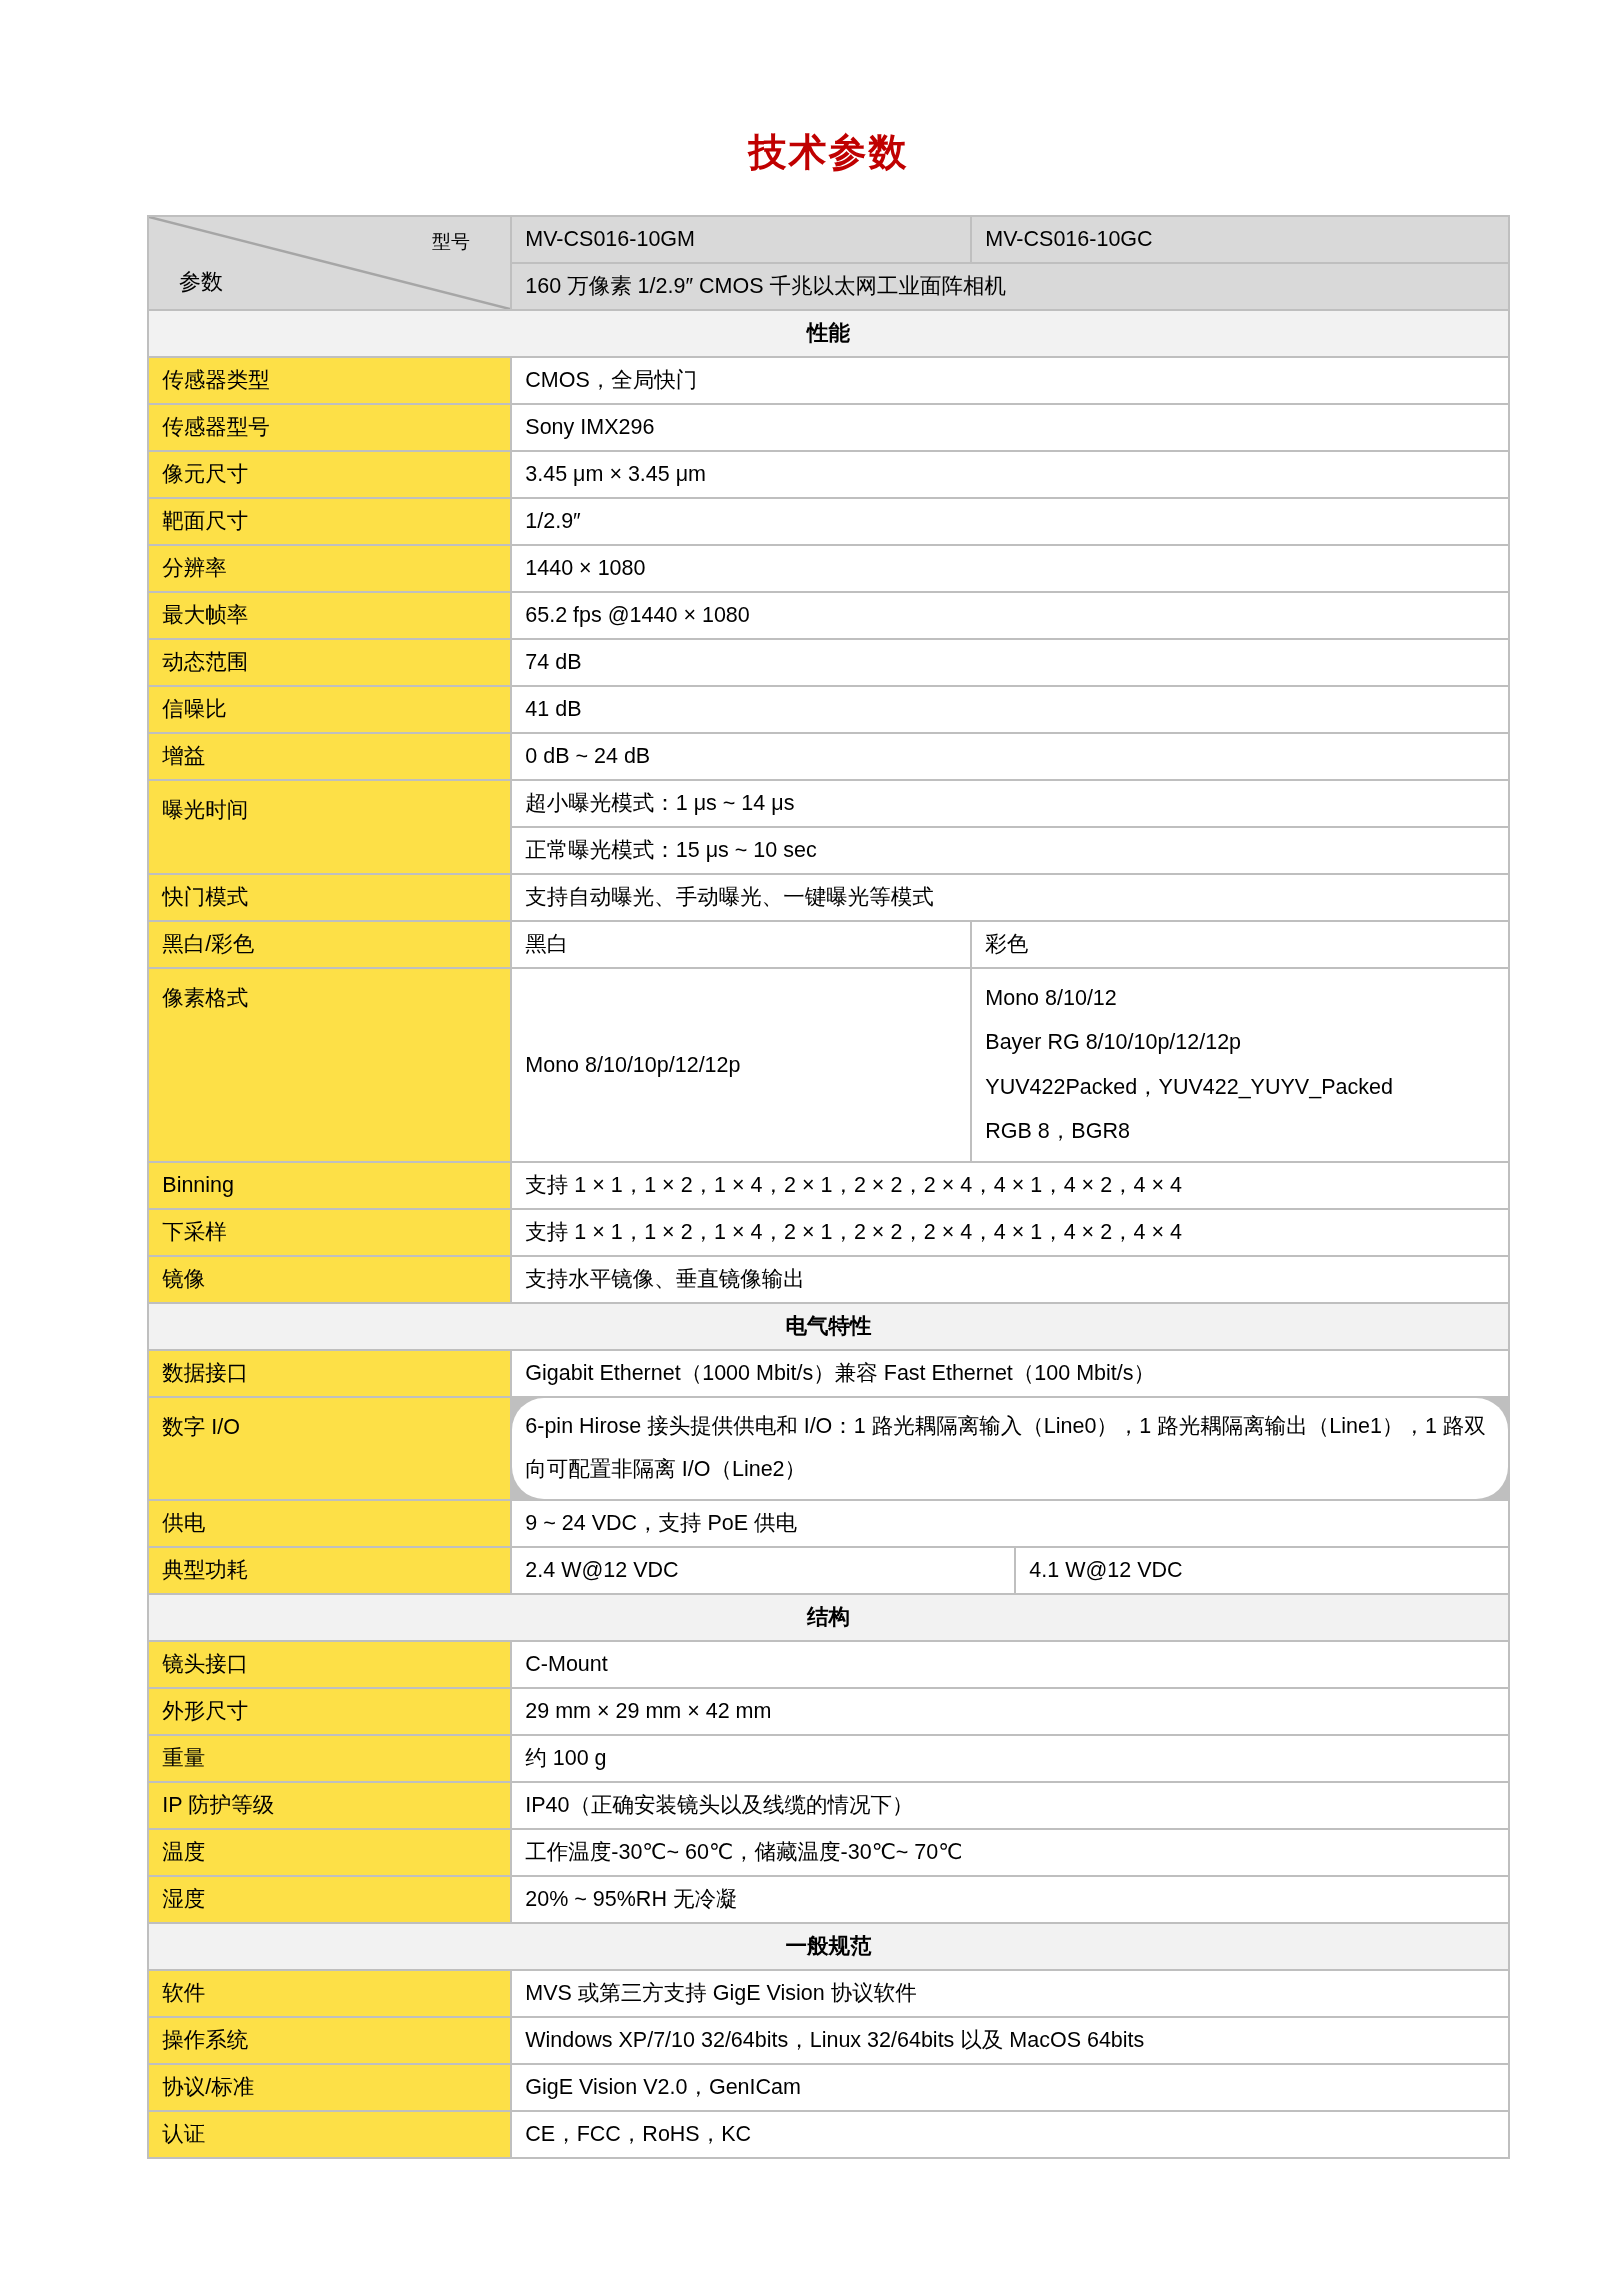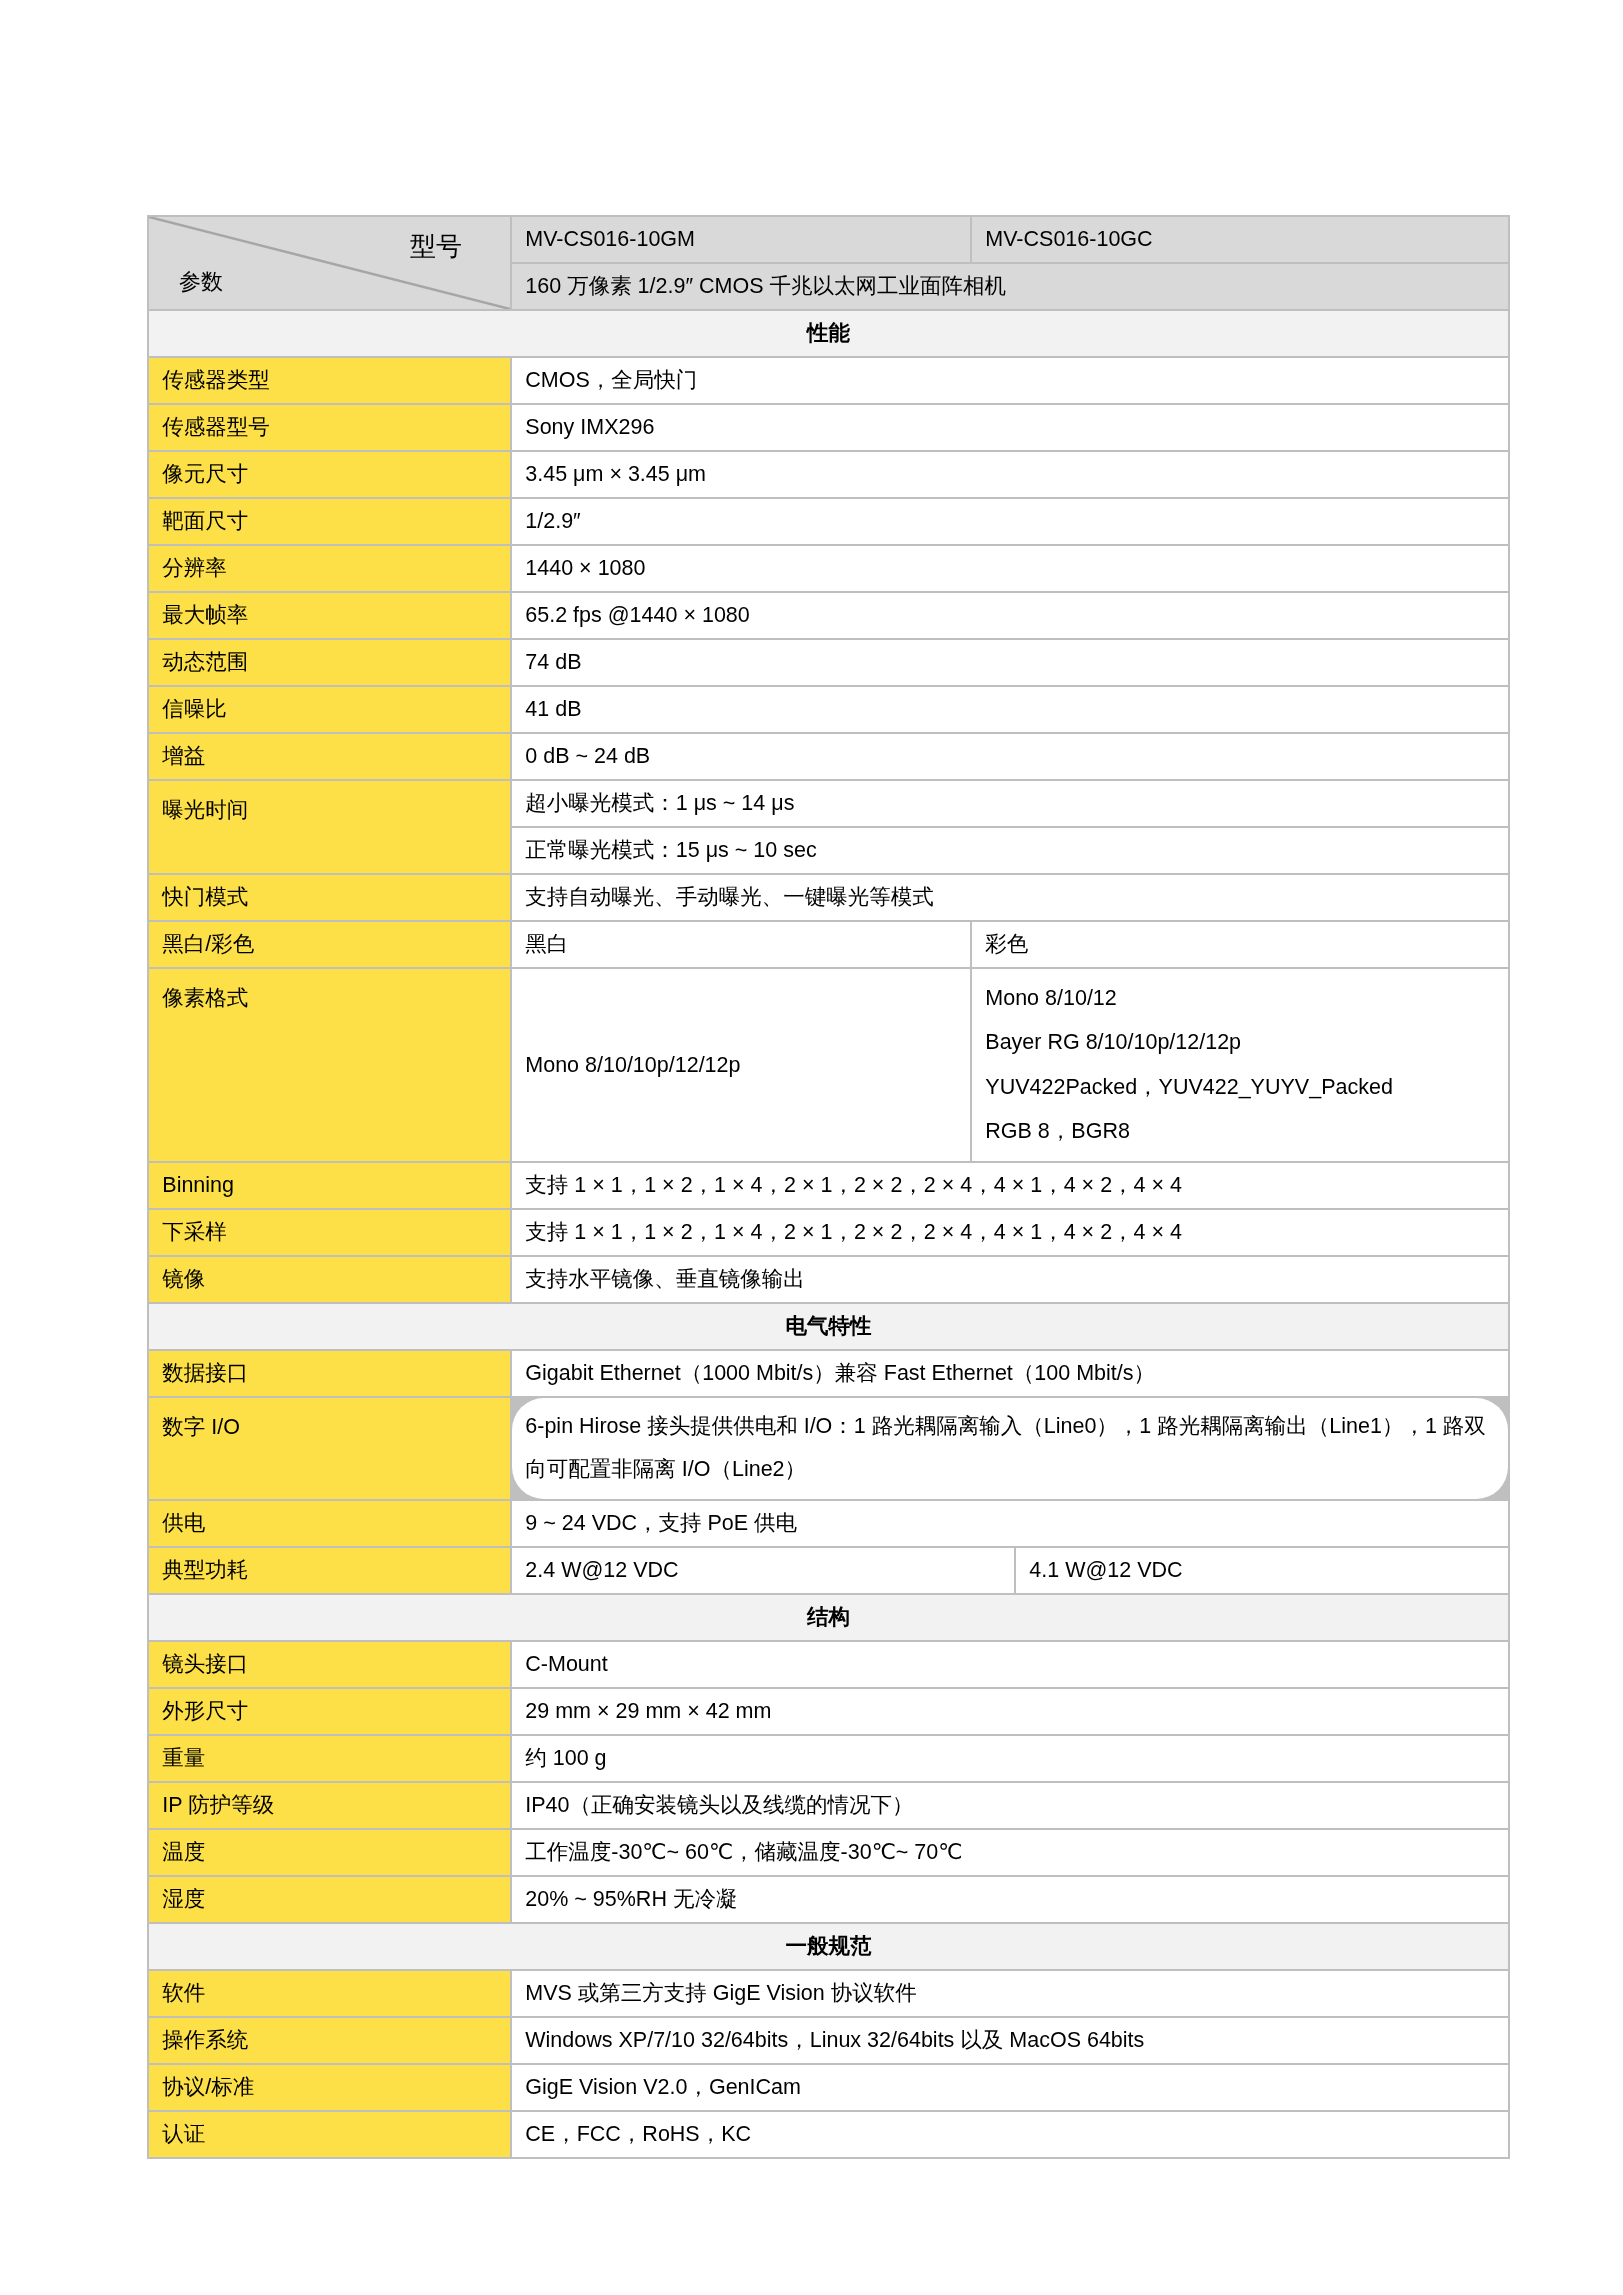--- a/index.html
+++ b/index.html
@@ -61,35 +61,36 @@
   td.corner { position: relative; padding: 0; }
   .corner-svg {
     position: absolute;
     top: 0; left: 0;
     width: 100%; height: 100%;
     display: block;
   }
   .corner-model {
     position: absolute;
     top: 12.3px;
-    right: 48px;
-    font-size: 26px;
+    right: 40px;
+    font-size: 19px;
   }
   .corner-param {
     position: absolute;
     bottom: 13.3px;
     left: 30px;
     font-size: 22px;
   }
 </style>
 </head>
 <body>
 
 <div class="page">
 
+  <div class="doc-title">技术参数</div>
 
   <table class="spec-table">
     <colgroup>
       <col class="c-a">
         <col class="c-b">
         <col class="c-c">
         <col class="c-d">
     </colgroup>
     <tbody>
 

